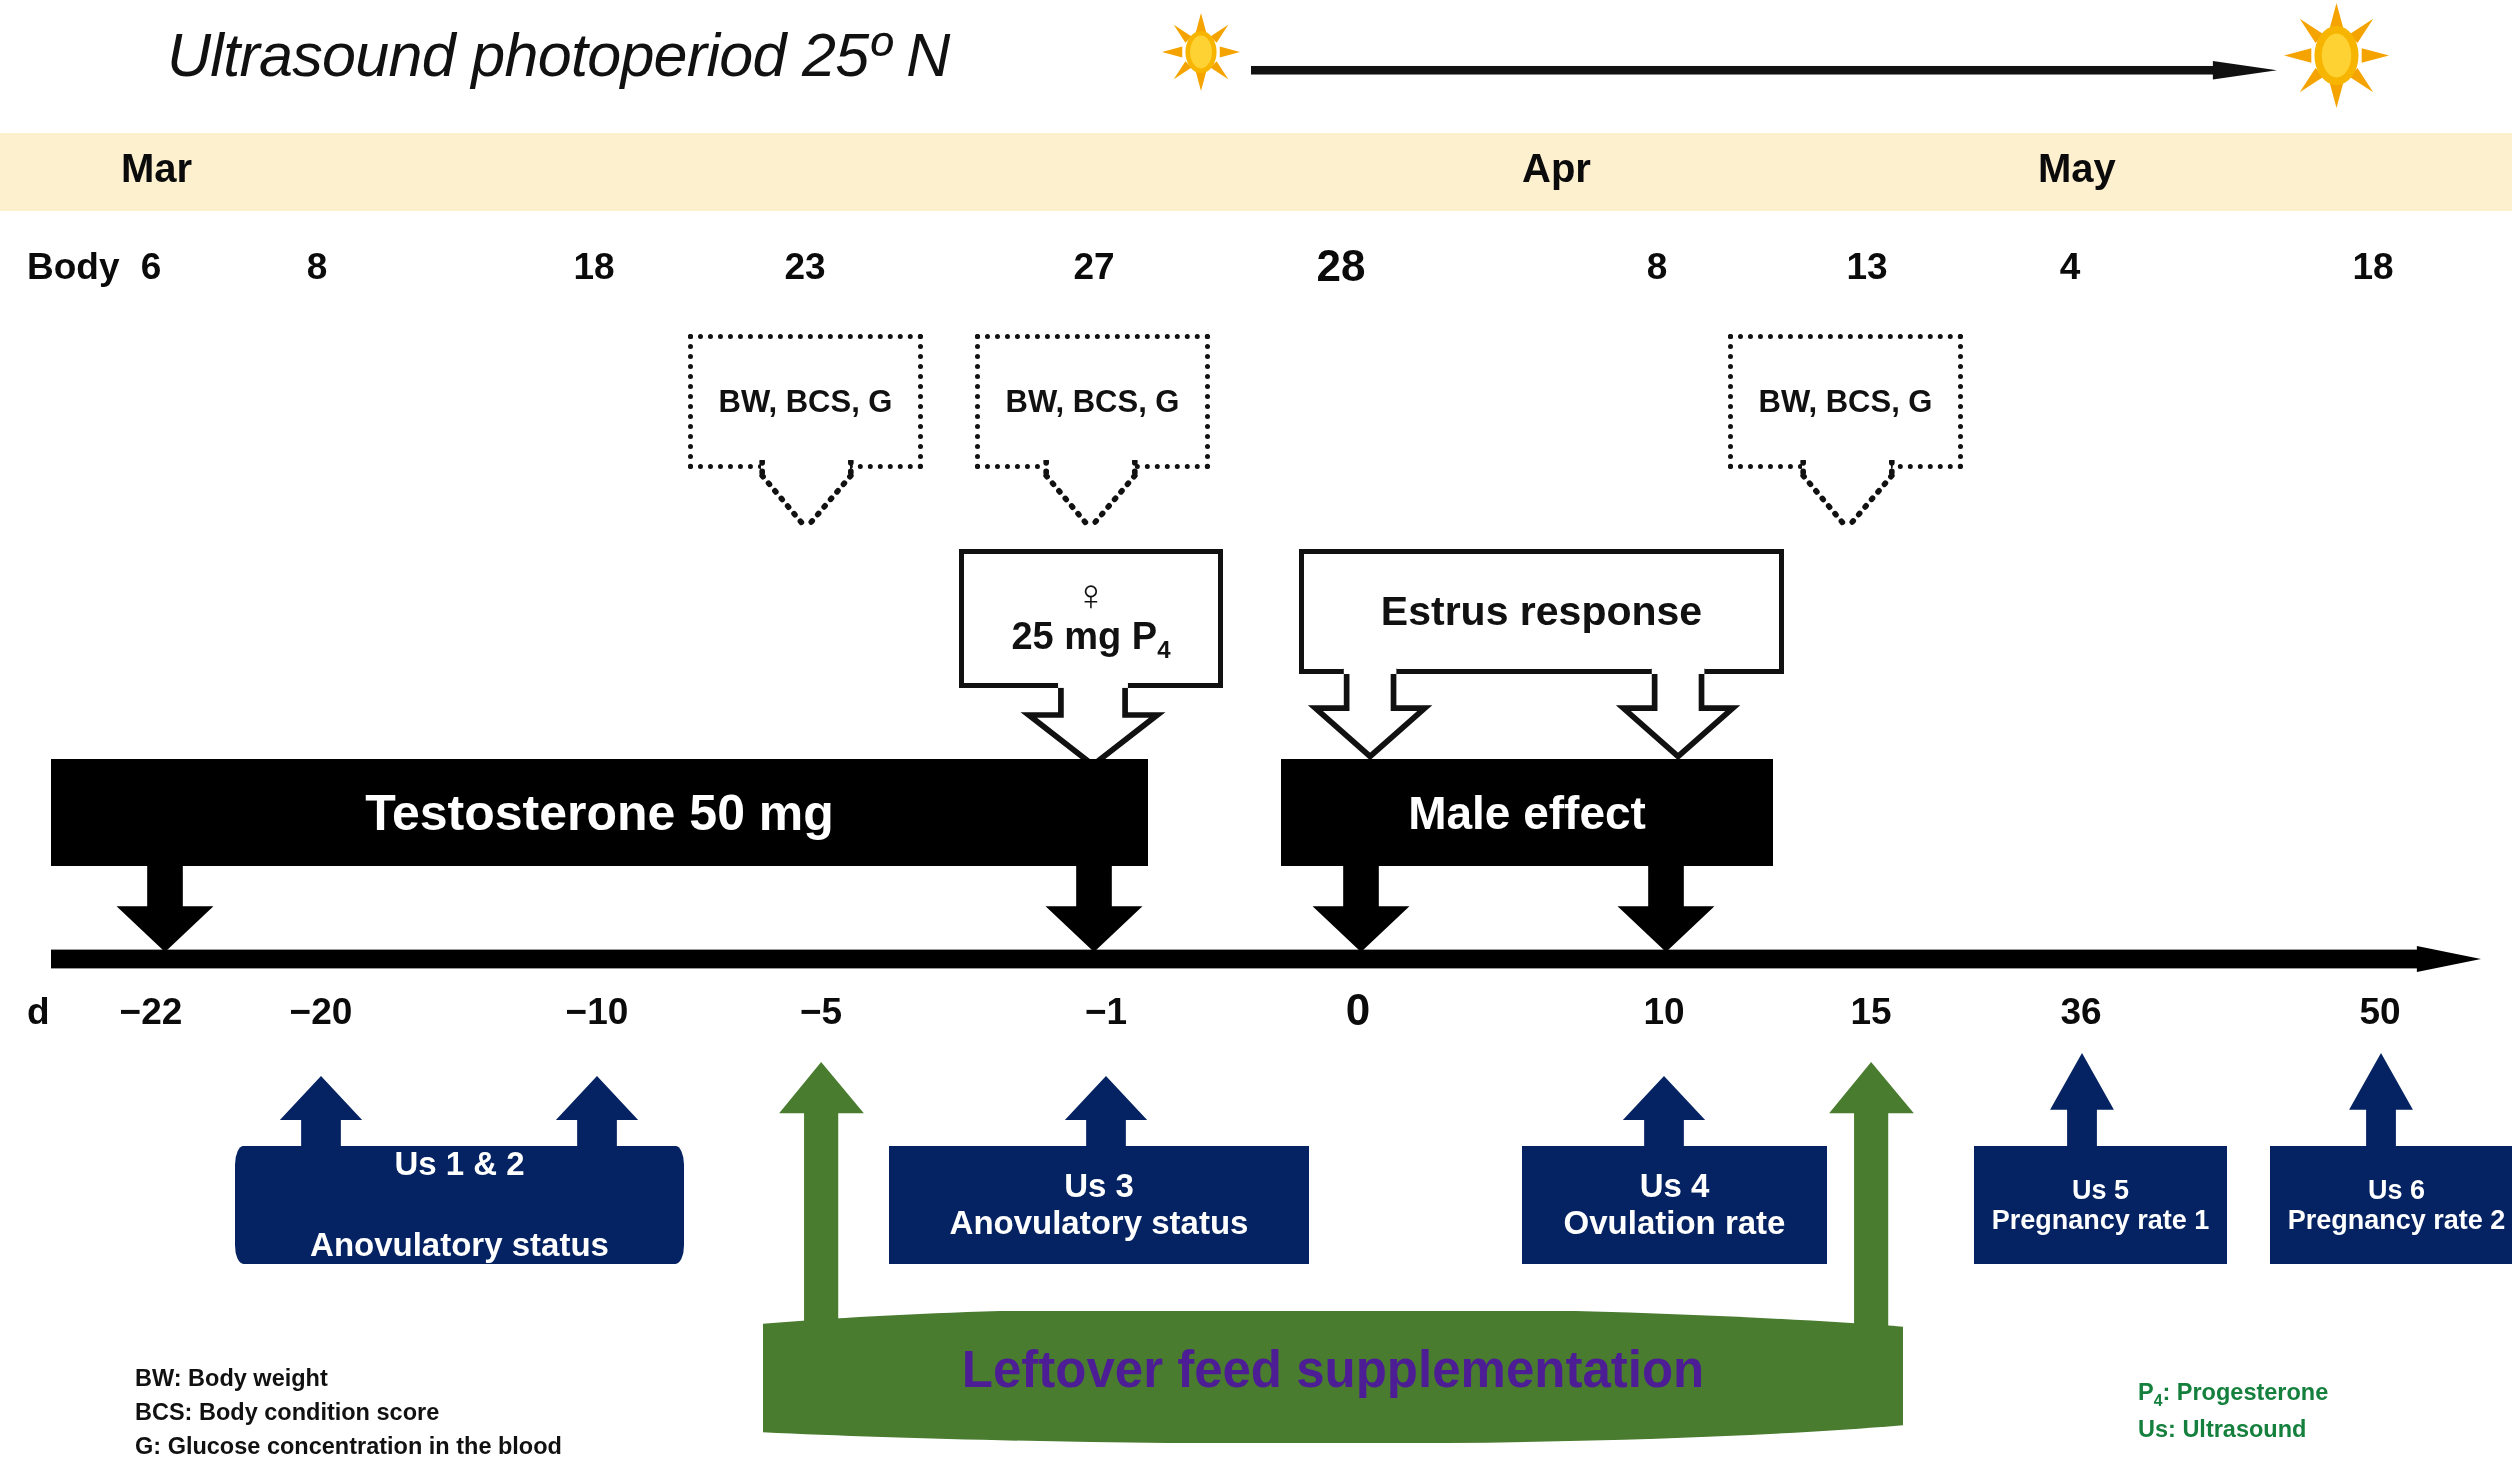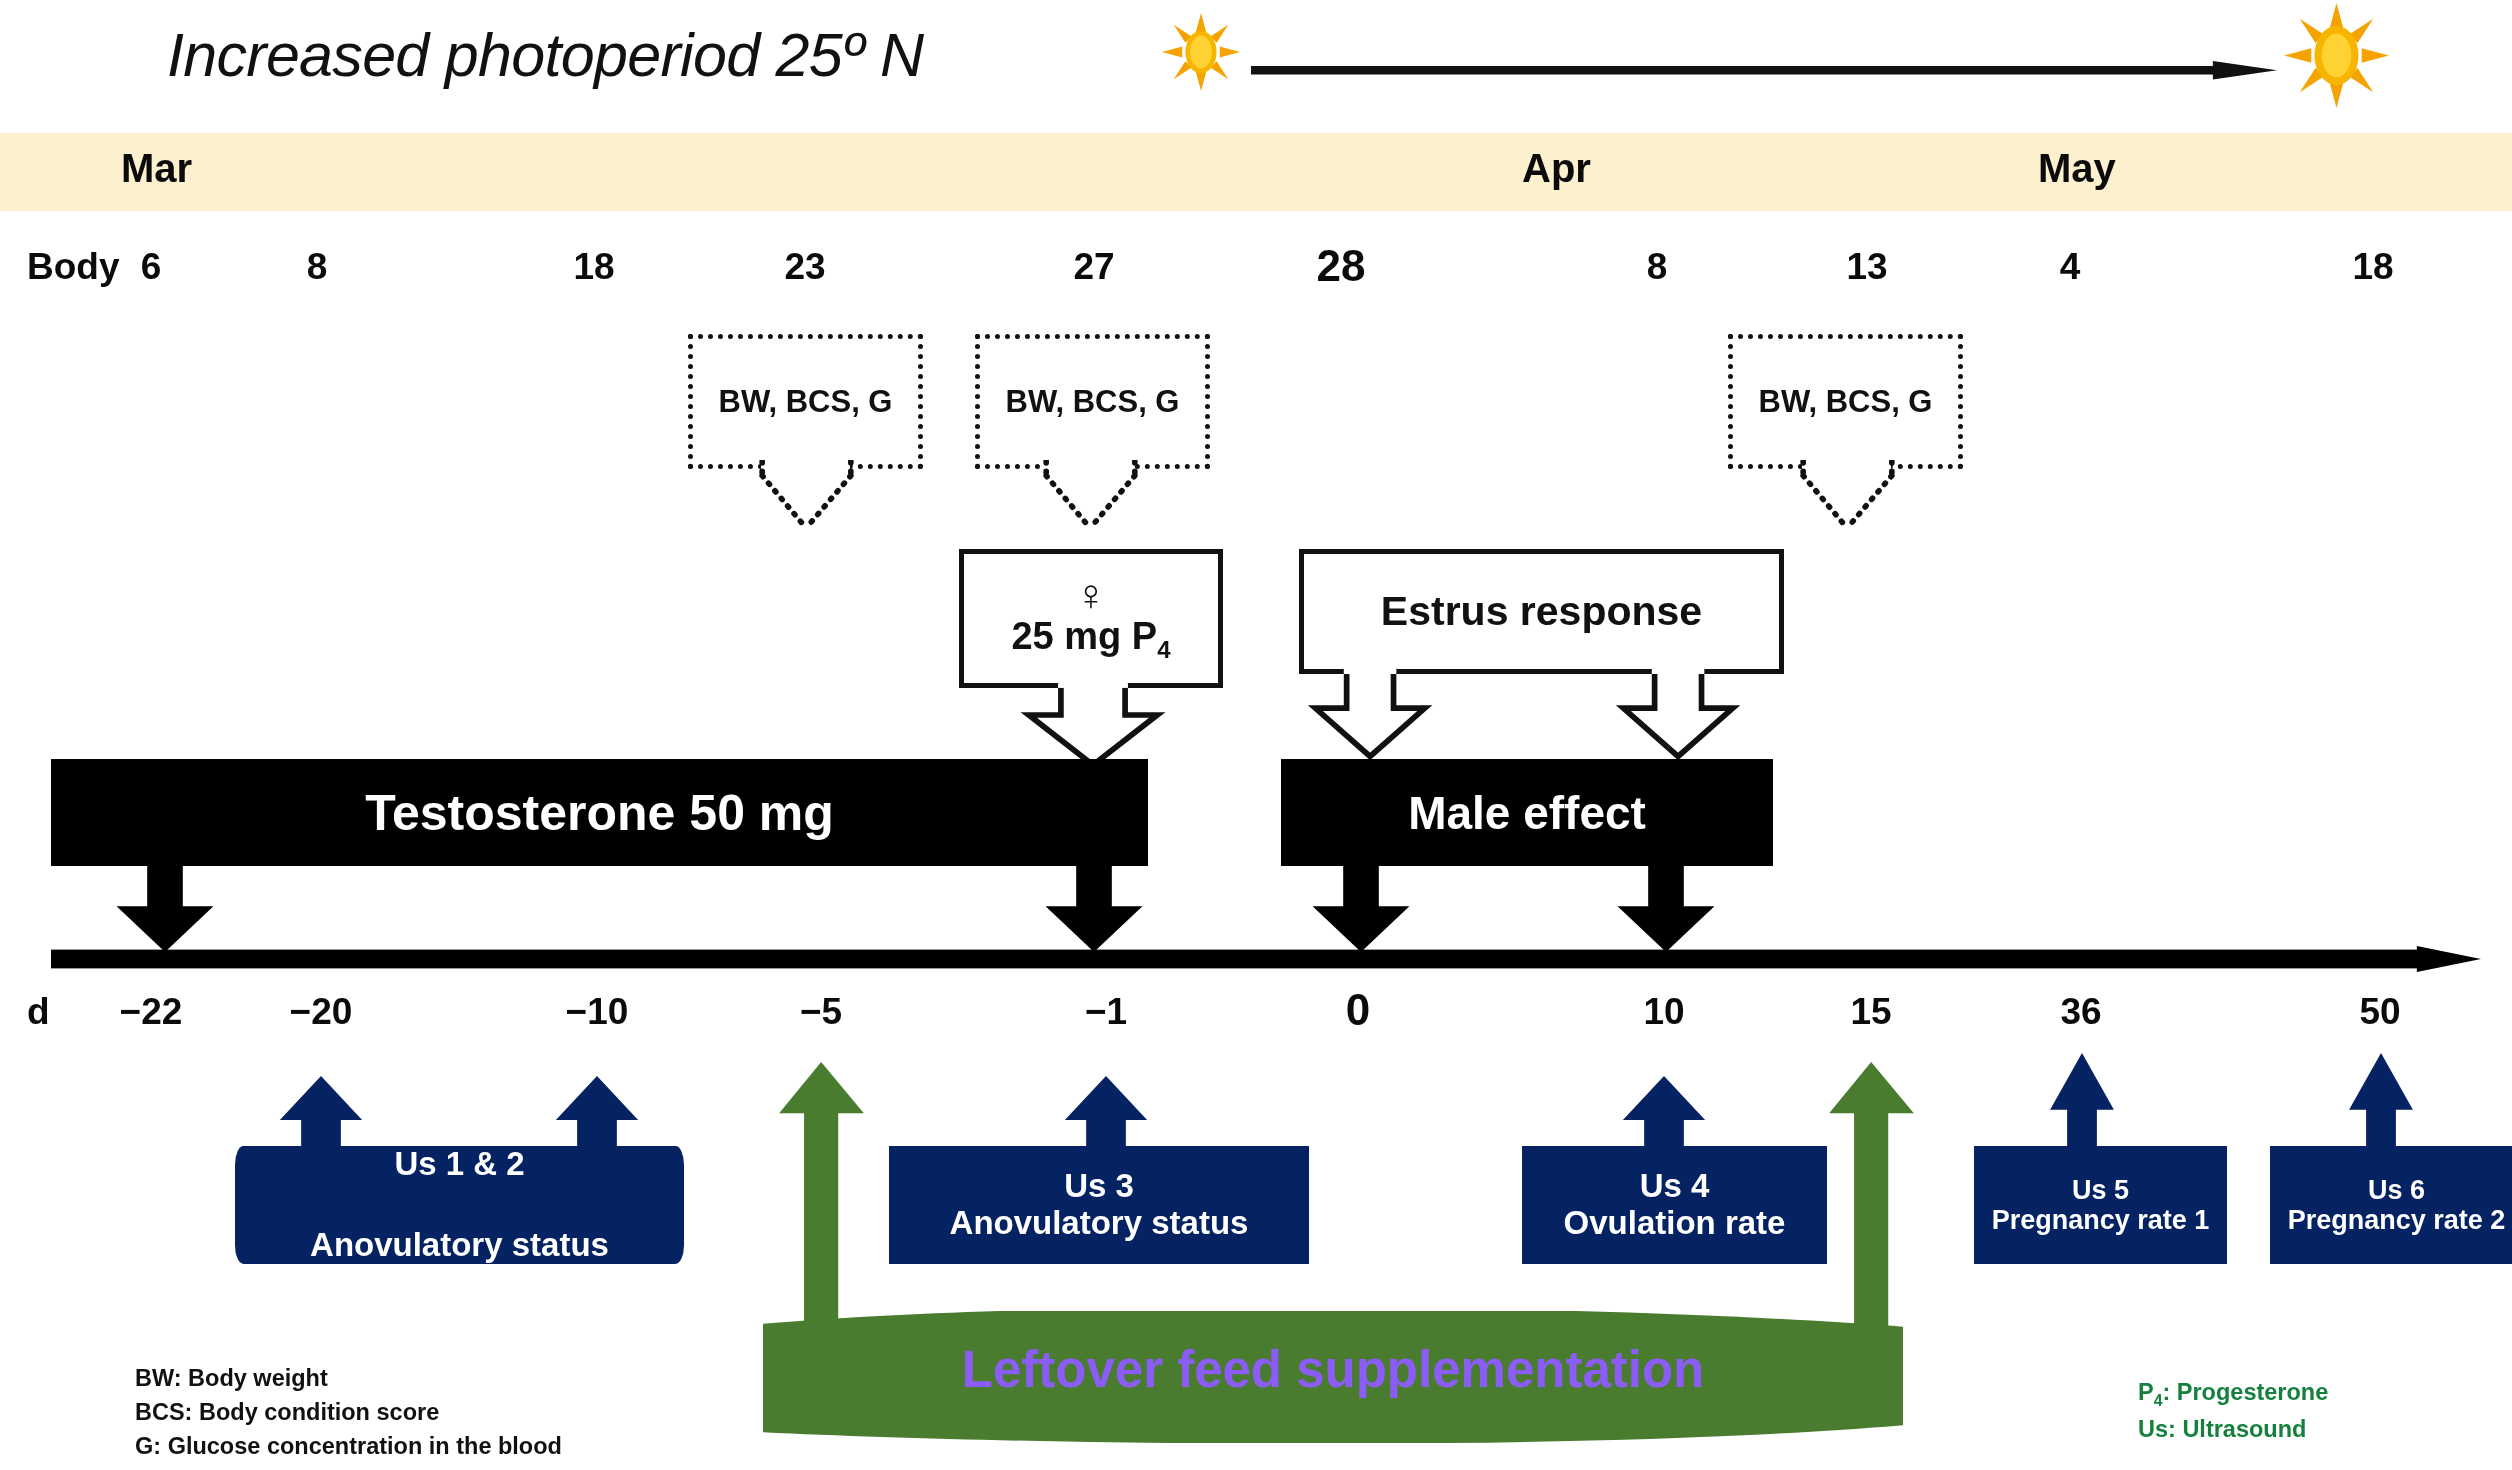--- a/index.html
+++ b/index.html
@@ -157,21 +157,21 @@
 
   
   #feed-banner{
     left:763px; top:1311px;
     width:1140px; height:132px;
   }
   #feed-text{
     left:763px; top:1340px;
     width:1140px;
     text-align:center;
-    font-size:51px;font-weight:bold;color:#8b5cf6;
+    font-size:51px;font-weight:bold;color:#4c1d95;
     white-space:nowrap;
     pointer-events:none;
   }
 
   
   #legend-left{
     left:135px; top:1361px;
     font-size:23.5px;font-weight:bold;color:#111;
     line-height:1.45;
   }
@@ -180,21 +180,21 @@
     font-size:23.5px;font-weight:bold;color:#15803d;
     line-height:1.45;
   }
   #legend-right sub{font-size:15.7px;}
 </style>
 </head>
 <body>
 
 <div id="stage">
 
-  <div class="abs" id="photoperiod-title">Increased photoperiod 25º N</div>
+  <div class="abs" id="photoperiod-title">Ultrasound photoperiod 25º N</div>
 
   <div class="abs" id="sun-left">
     <svg class="sun" viewBox="0 0 100 100" aria-hidden="true">
       <g fill="#F5A300">
         <polygon points="50,0 57,26 43,26"></polygon>
         <polygon points="50,100 57,74 43,74"></polygon>
         <polygon points="0,50 26,43 26,57"></polygon>
         <polygon points="100,50 74,43 74,57"></polygon>
         <polygon points="15,15 38,30 30,38"></polygon>
         <polygon points="85,85 62,70 70,62"></polygon>

